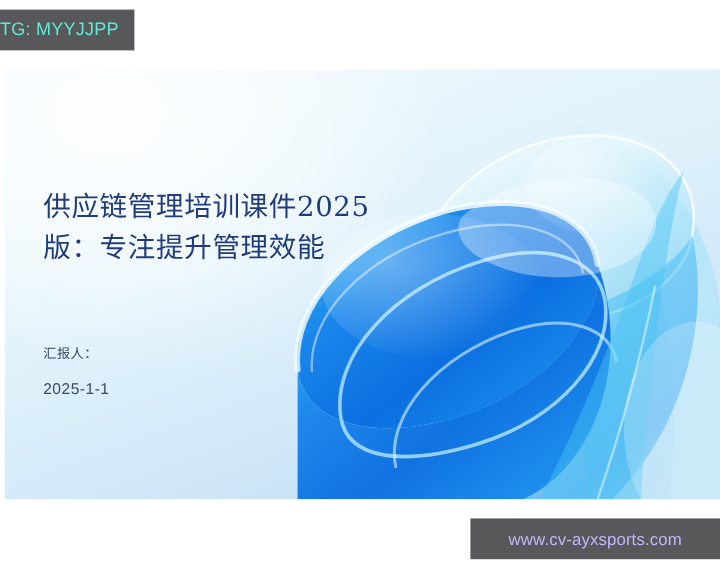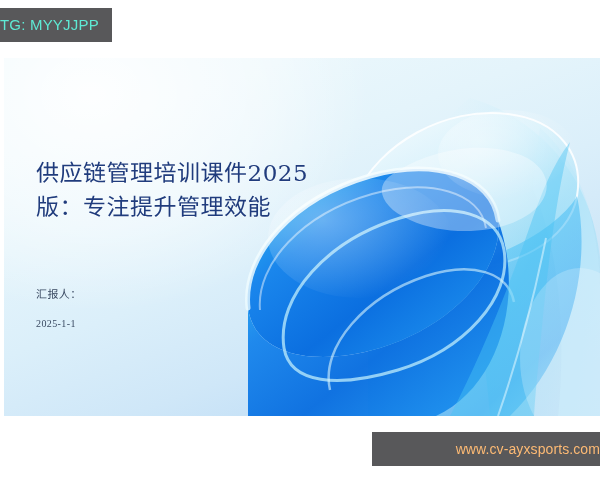--- a/index.html
+++ b/index.html
@@ -33,29 +33,28 @@
     white-space: nowrap;
   }
 
   .watermark {
     position: absolute;
     right: 0px;
     bottom: 14px;
     width: 208px;
     height: 34px;
     background: #58585a;
-    color: #fdba74;
+    color: #c4b5fd;
     font-size: 14px;
     line-height: 34px;
-    text-align: right;
+    text-align: center;
     letter-spacing: 0.1px;
     font-family: "Liberation Sans", "DejaVu Sans", sans-serif;
     z-index: 40;
     white-space: nowrap;
-    padding-left: 20px;
   }
 
   
   .slide-wrap {
     position: absolute;
     left: 4px;
     top: 58px;
     width: 596px;
     height: 358px;
     overflow: hidden;
@@ -106,22 +105,22 @@
   .slide-presenter {
     color: #3a4a62;
     font-family: "DejaVu Serif", "Liberation Serif", serif;
     font-size: 11px;
     line-height: 18px;
     letter-spacing: 0.4px;
     margin: 4px 0 12px 0;
   }
   .slide-date {
     color: #3a4a62;
-    font-family: Liberation Serif, serif;
-    font-size: 10px;
+    font-family: Liberation Sans, sans-serif;
+    font-size: 13px;
     line-height: 16px;
     letter-spacing: 0.4px;
     margin: 0;
   }
 
   
   .art {
     position: absolute;
     right: 0;
     top: 0;

